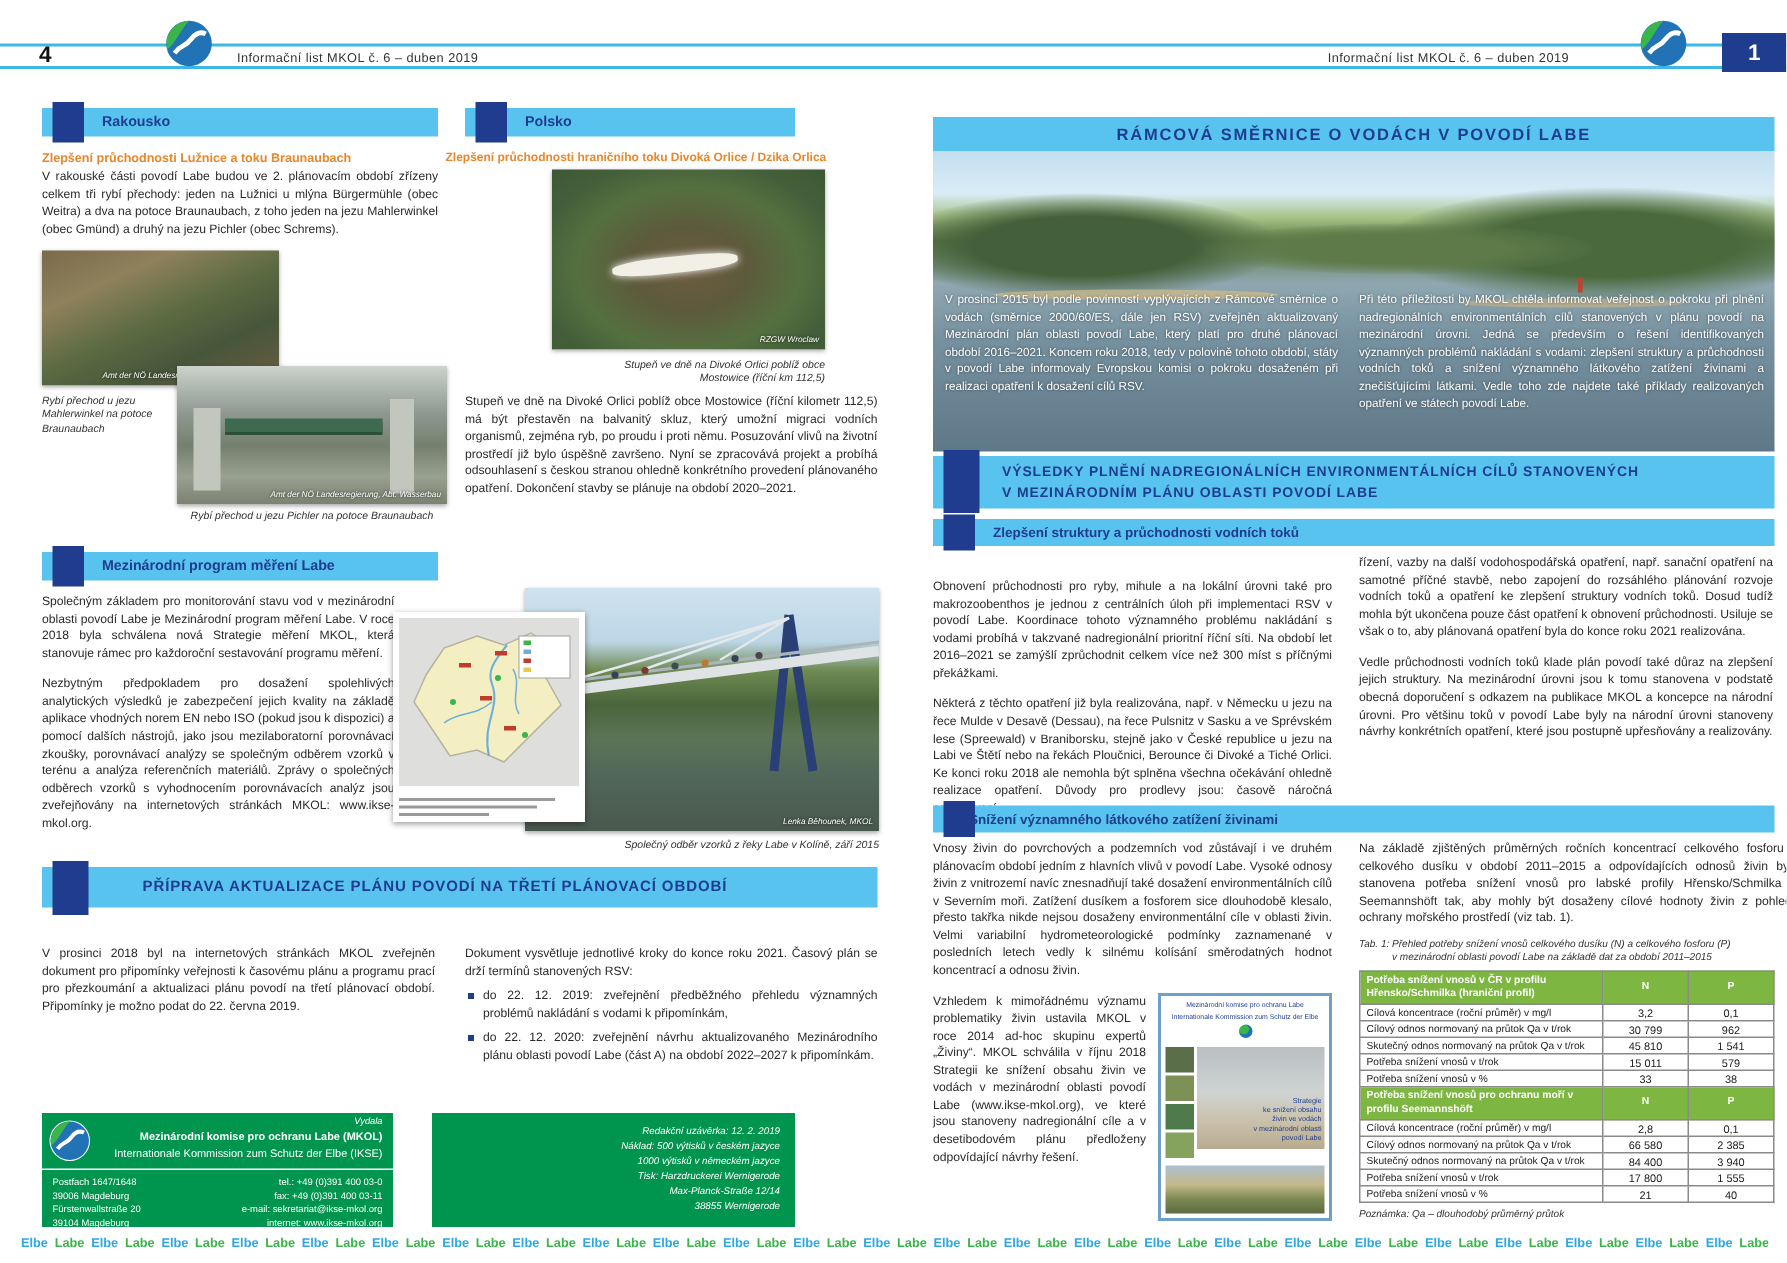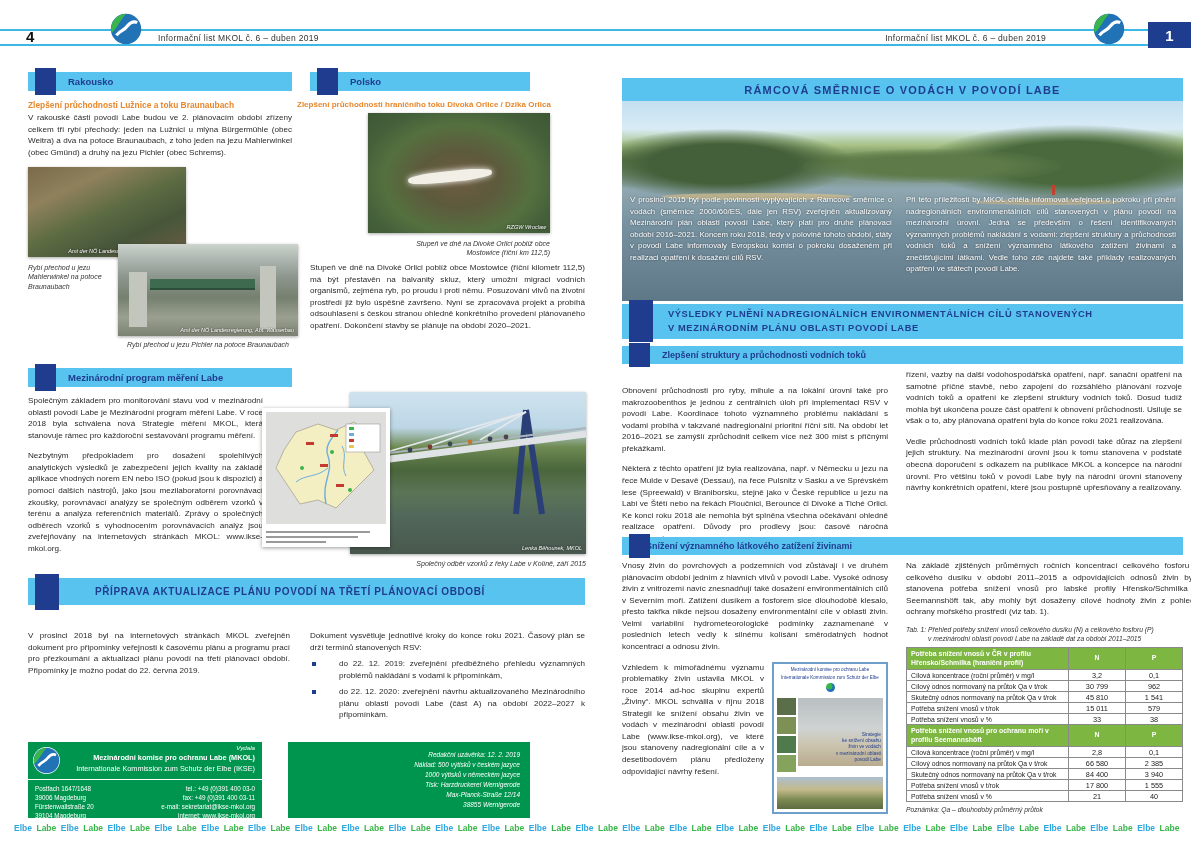--- a/index.html
+++ b/index.html
@@ -41,21 +41,21 @@
   .weir { position:absolute; left:22%; top:48%; width:46%; height:9%; background:#f2f0e6; transform:rotate(-6deg); border-radius:40%; box-shadow:0 0 6px #fff; }
   .ph-bridge { background:linear-gradient(180deg,#cfe3ee 0%,#bcd6e6 22%,#6f8a52 34%,#49663c 48%,#5c7456 62%,#52685a 76%,#49584e 100%); }
   .ph-river { background:linear-gradient(180deg,#c3dff0 0%,#d9ecf6 14%,#a8c287 22%,#5e7b46 30%,#8fa7b0 44%,#7691a0 62%,#5f7888 100%); }
   .treeblob { position:absolute; border-radius:50%; }
 
   
   .map-card { position:absolute; background:#fff; padding:4px; box-shadow:0 1px 4px rgba(0,0,0,.4); z-index:5; }
   .cap-line { height:2px; background:#9a9a9a; margin-top:3px; }
 
   
-  .bullet-row { display:flex; margin-top:5px;gap:17px; }
+  .bullet-row { display:flex; margin-top:5px; }
   .sq-bullet { flex:0 0 auto; width:4px; height:4px; background:#1f3d8f; margin:4px 6px 0 2px; }
 
   
   .green-box { position:absolute; background:#00954e; color:#ffffff; }
   .gb-top { position:relative; height:38px; border-bottom:1px solid #fff; }
   .gb-top .t { position:absolute; right:7px; text-align:right; line-height:1.25; }
   .gb-bottom { display:flex; justify-content:space-between; padding:4px 7px 0 7px; font-size:6.3px; line-height:1.45; }
   .gb-bottom .r { text-align:right; }
   .print-lines { padding:8px 10px; font-size:6.5px; font-style:italic; text-align:right; line-height:1.55; }
 

